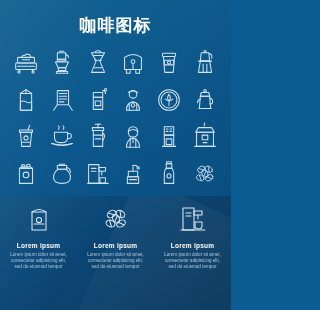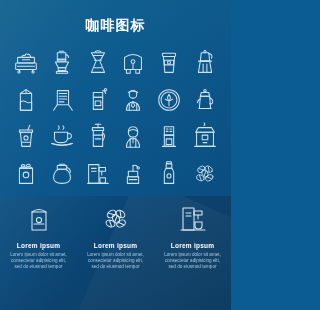--- a/index.html
+++ b/index.html
@@ -19,21 +19,21 @@
     background:linear-gradient(160deg,#12618f 0%,#0d5a8f 45%,#0a5287 100%);
   }
   #topArea .sheen{
     position:absolute;left:0;top:0;width:231px;height:196px;
     background:linear-gradient(110deg,rgba(255,255,255,.045) 0%,rgba(255,255,255,0) 38%,rgba(0,0,0,.05) 100%);
     pointer-events:none;
   }
   #title{
     position:absolute;left:0;top:15px;width:231px;
     text-align:center;color:#ffffff;
-    font-size:14px;font-weight:bold;letter-spacing:1px;
+    font-size:17px;font-weight:bold;letter-spacing:1px;
     line-height:20px;
     font-family:"DejaVu Sans","Liberation Sans",sans-serif;
   }
   
   #grid{
     position:absolute;left:8px;top:44px;width:215px;height:148px;
     display:grid;
     grid-template-columns:repeat(6,1fr);
     grid-template-rows:repeat(4,37px);
     align-items:center;justify-items:center;

